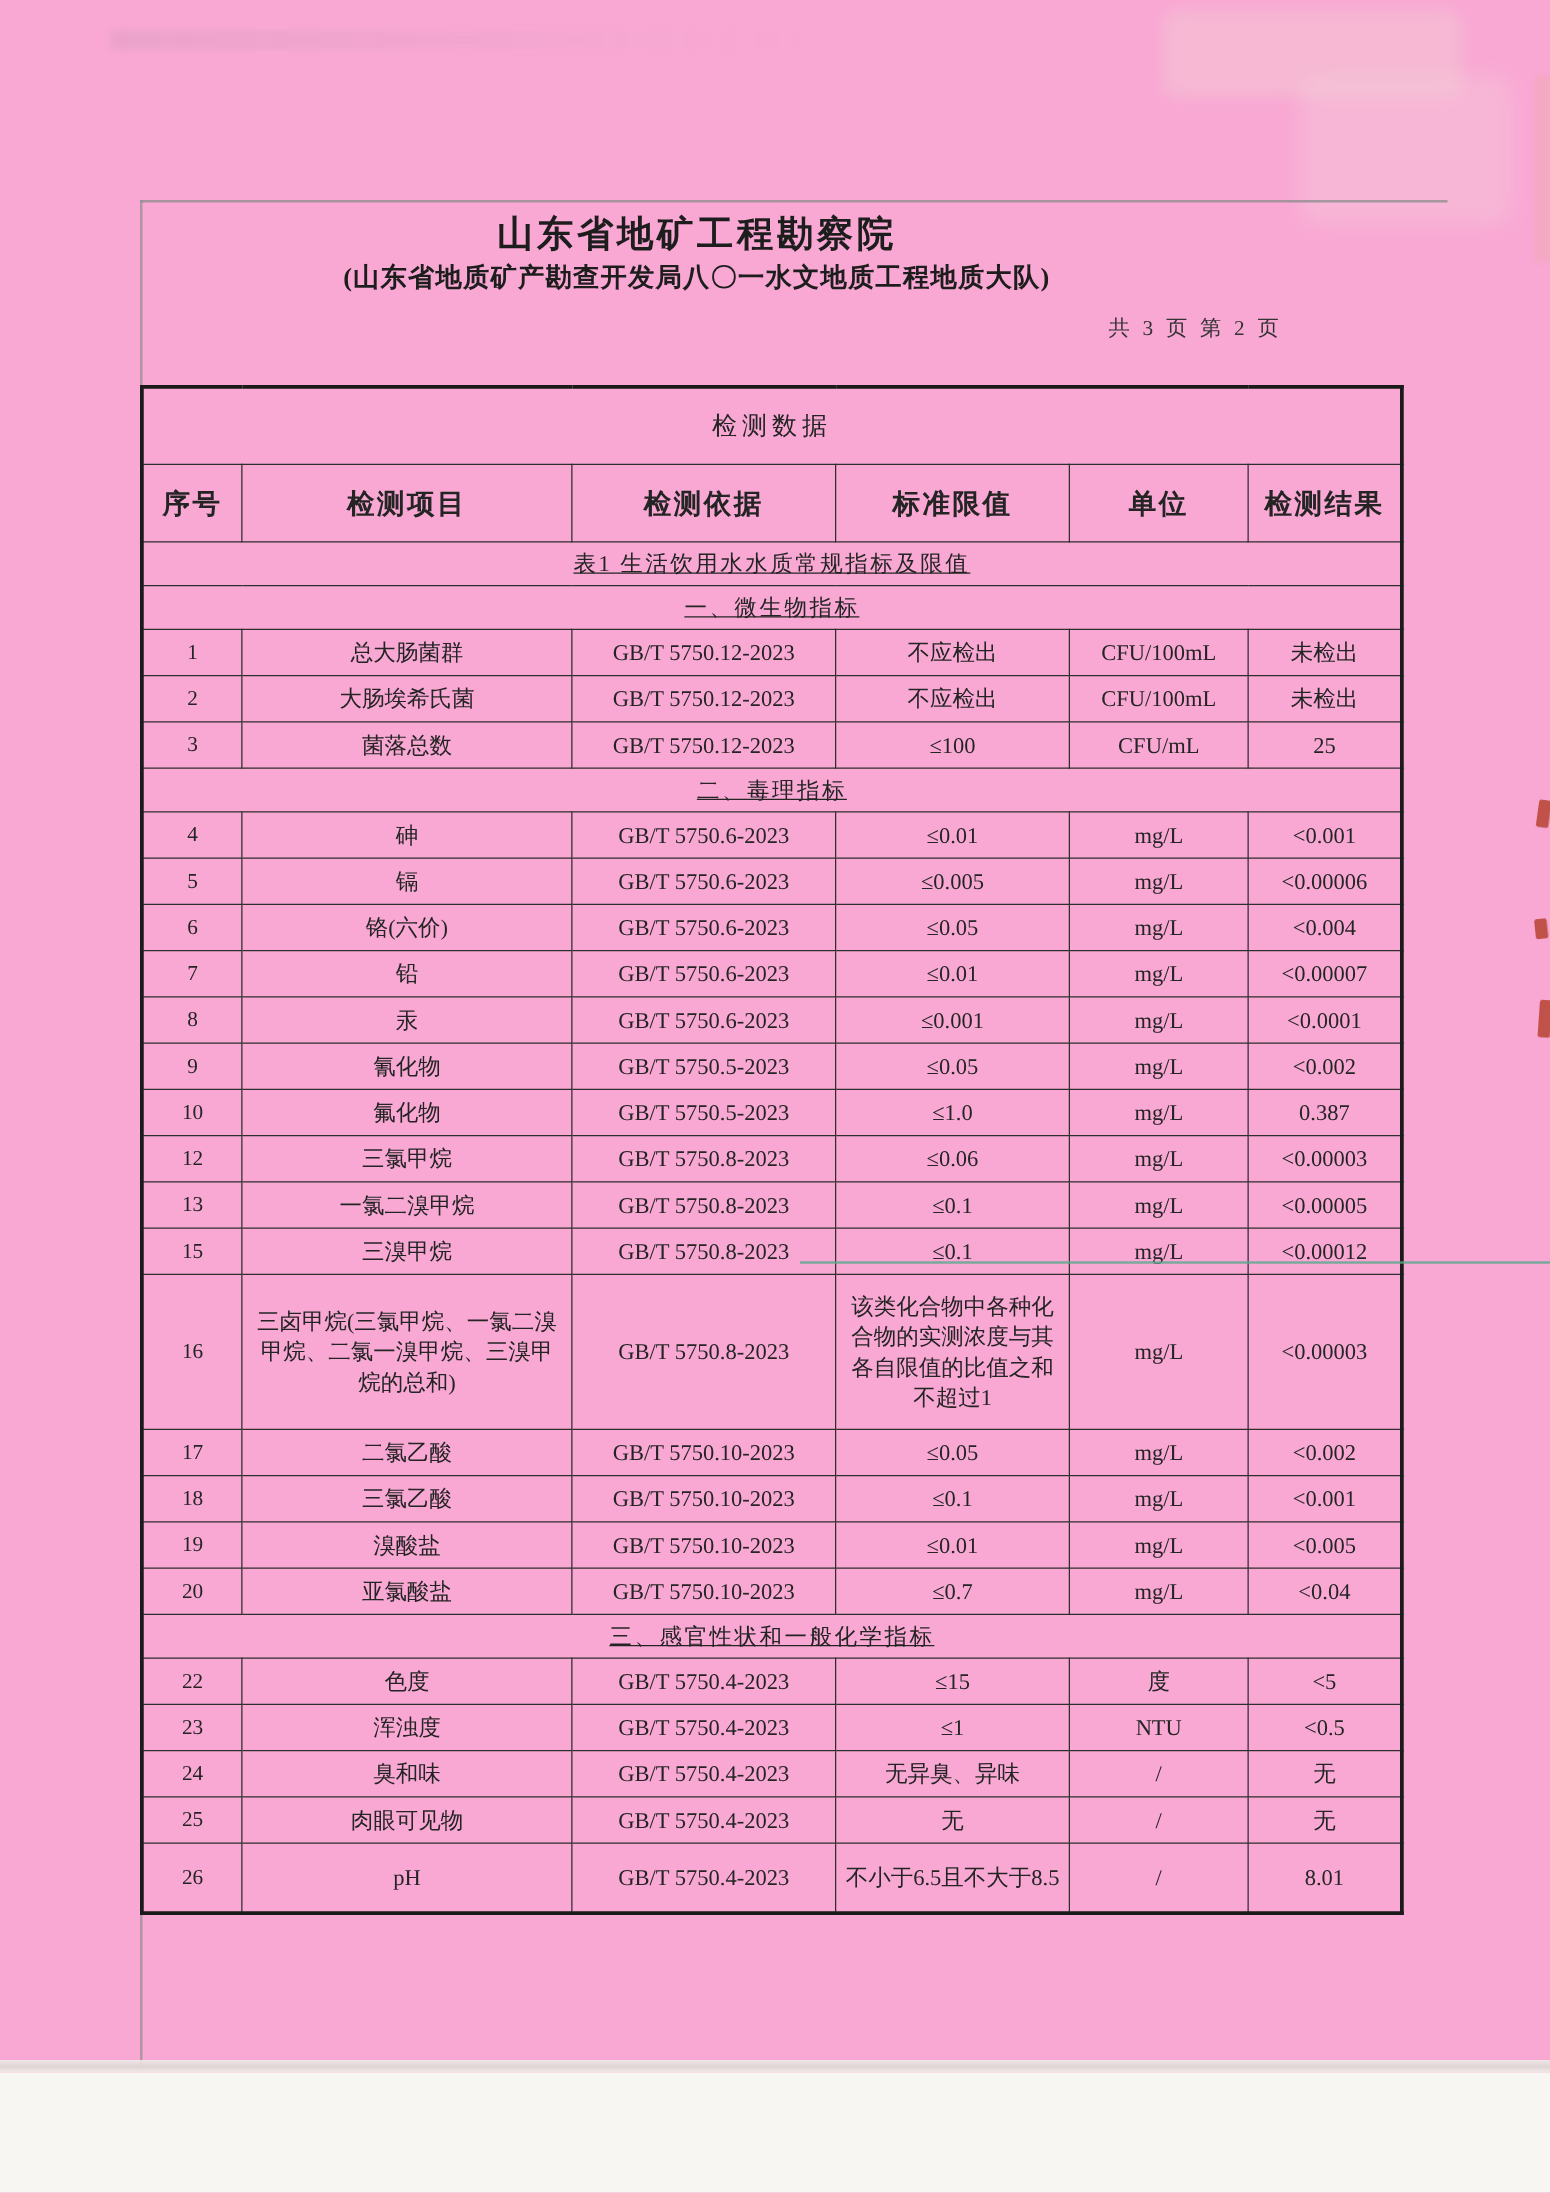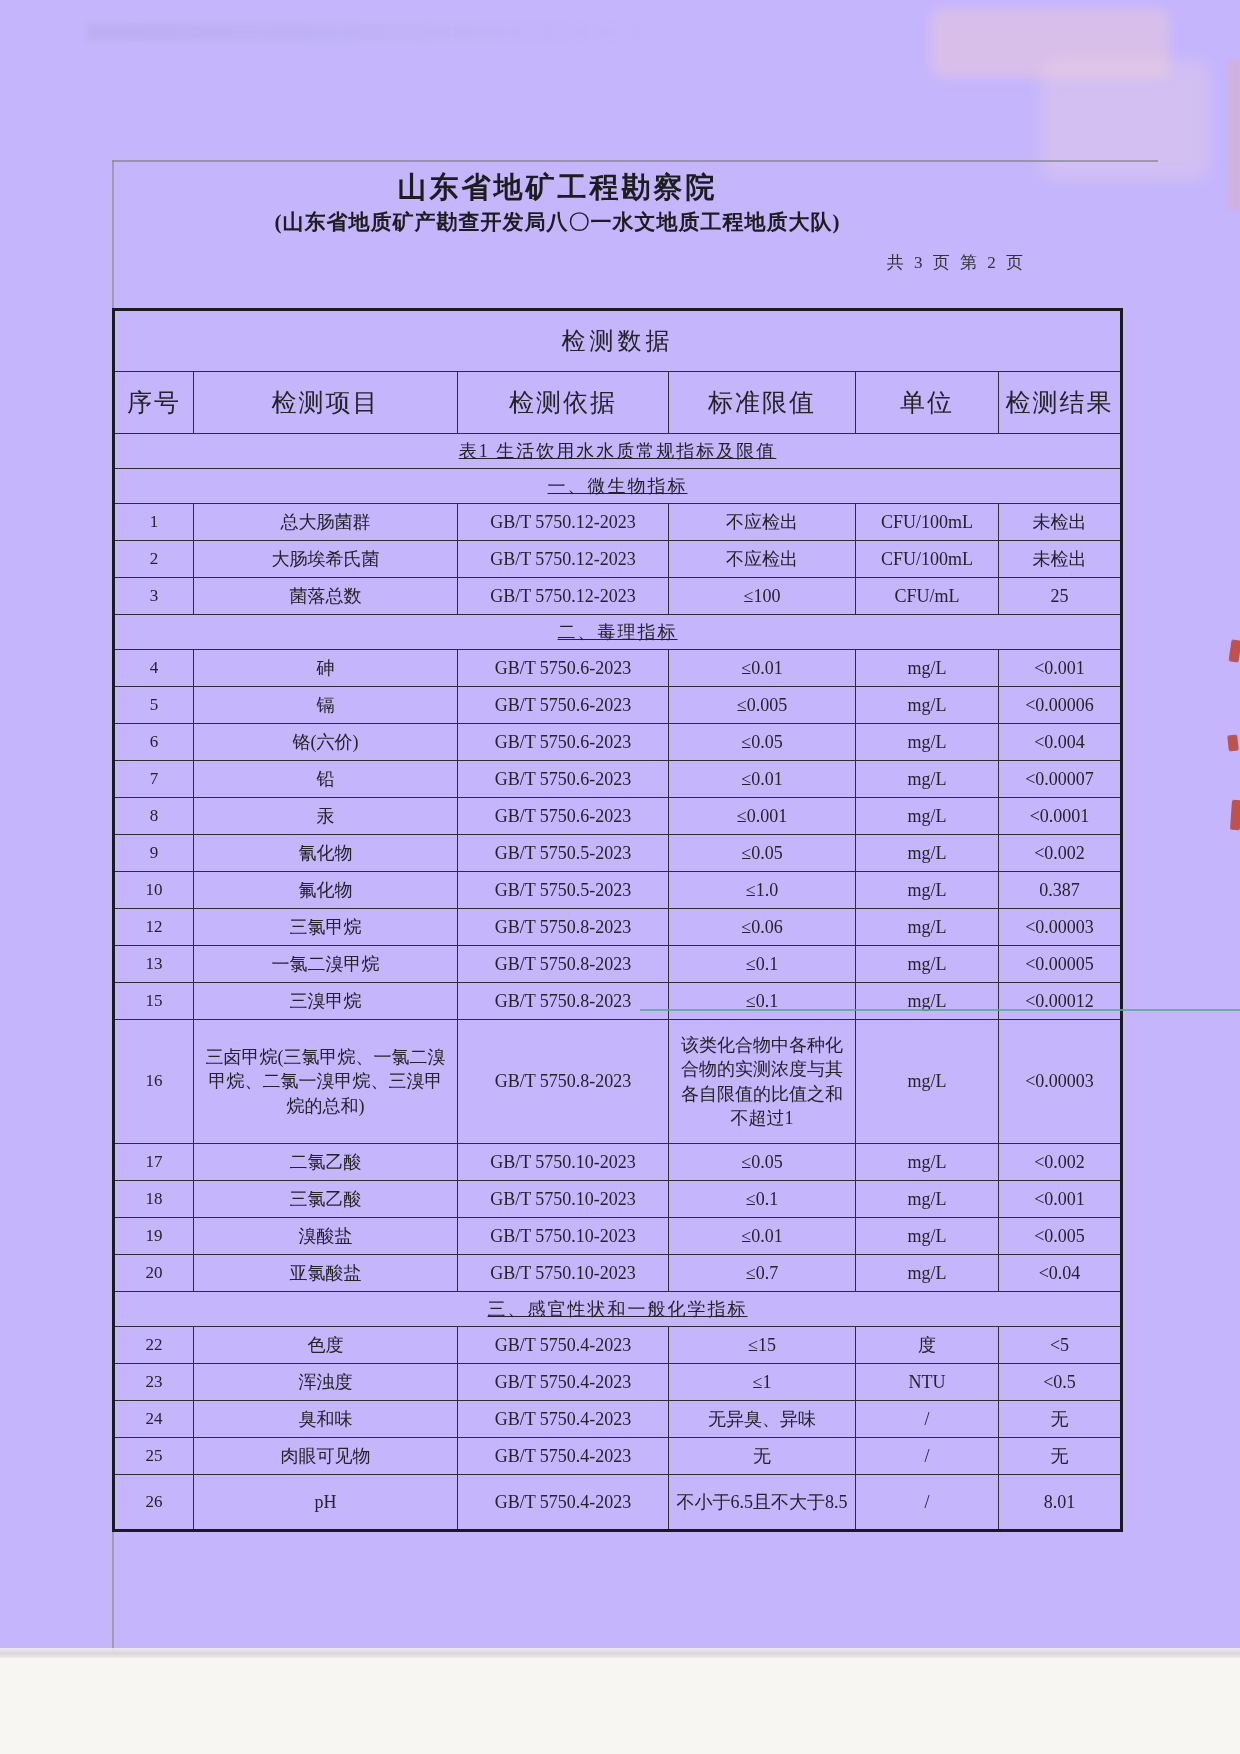--- a/index.html
+++ b/index.html
@@ -1,20 +1,20 @@
 <!DOCTYPE html>
 <html lang="zh"><head>
 <meta charset="utf-8">
 <style>
   html,body{margin:0;padding:0;background:#e9e7e3;}
   .page{
     position:relative;
     width:1240px;height:1754px;
     margin:0 auto;
-    background:#c4b5fd;
+    background:#f9a8d4;
     overflow:hidden;
     font-family:"Liberation Serif","DejaVu Serif",serif;
     color:#222;
   }
   
   .frame-top{position:absolute;left:112px;top:160px;width:1046px;height:2px;background:#8b8b8b;opacity:.75;}
   .frame-left{position:absolute;left:112px;top:160px;width:2px;height:1492px;background:#8f8f8f;opacity:.7;}
   .bottom-band{position:absolute;left:0;top:1648px;width:1240px;height:10px;
     background:linear-gradient(#efedea,#dcd9d4 55%,#f2f0ed);opacity:.9;}
   .below-band{position:absolute;left:0;top:1658px;width:1240px;height:96px;background:#f7f6f3;}
@@ -47,23 +47,23 @@
     font-size:18px;color:#242424;
   }
   table.report th,table.report td{
     border:1.6px solid #2e2e2e;
     text-align:center;vertical-align:middle;
     padding:2px 6px;line-height:1.35;
     overflow:hidden;
   }
   table.report{border:3px solid #1b1b1b;}
   tr.title-row{height:62px;}
-  tr.title-row th{font-size:24px;font-weight:normal;letter-spacing:4px;}
+  tr.title-row th{font-size:20px;font-weight:normal;letter-spacing:4px;}
   tr.head-row{height:62px;}
-  tr.head-row th{font-size:25px;font-weight:normal;letter-spacing:2px;}
+  tr.head-row th{font-size:22px;font-weight:bold;letter-spacing:2px;}
   tbody tr{height:37px;}
   tbody tr.section{height:35px;}
   tbody tr.section td{letter-spacing:2px;text-decoration:underline;}
   tbody tr.tall16{height:124px;}
   tbody tr.tall26{height:56px;}
   td.cell-basis,td.cell-unit{white-space:nowrap;}
   td.cell-no{font-size:17px;}
 </style>
 </head>
 <body>

